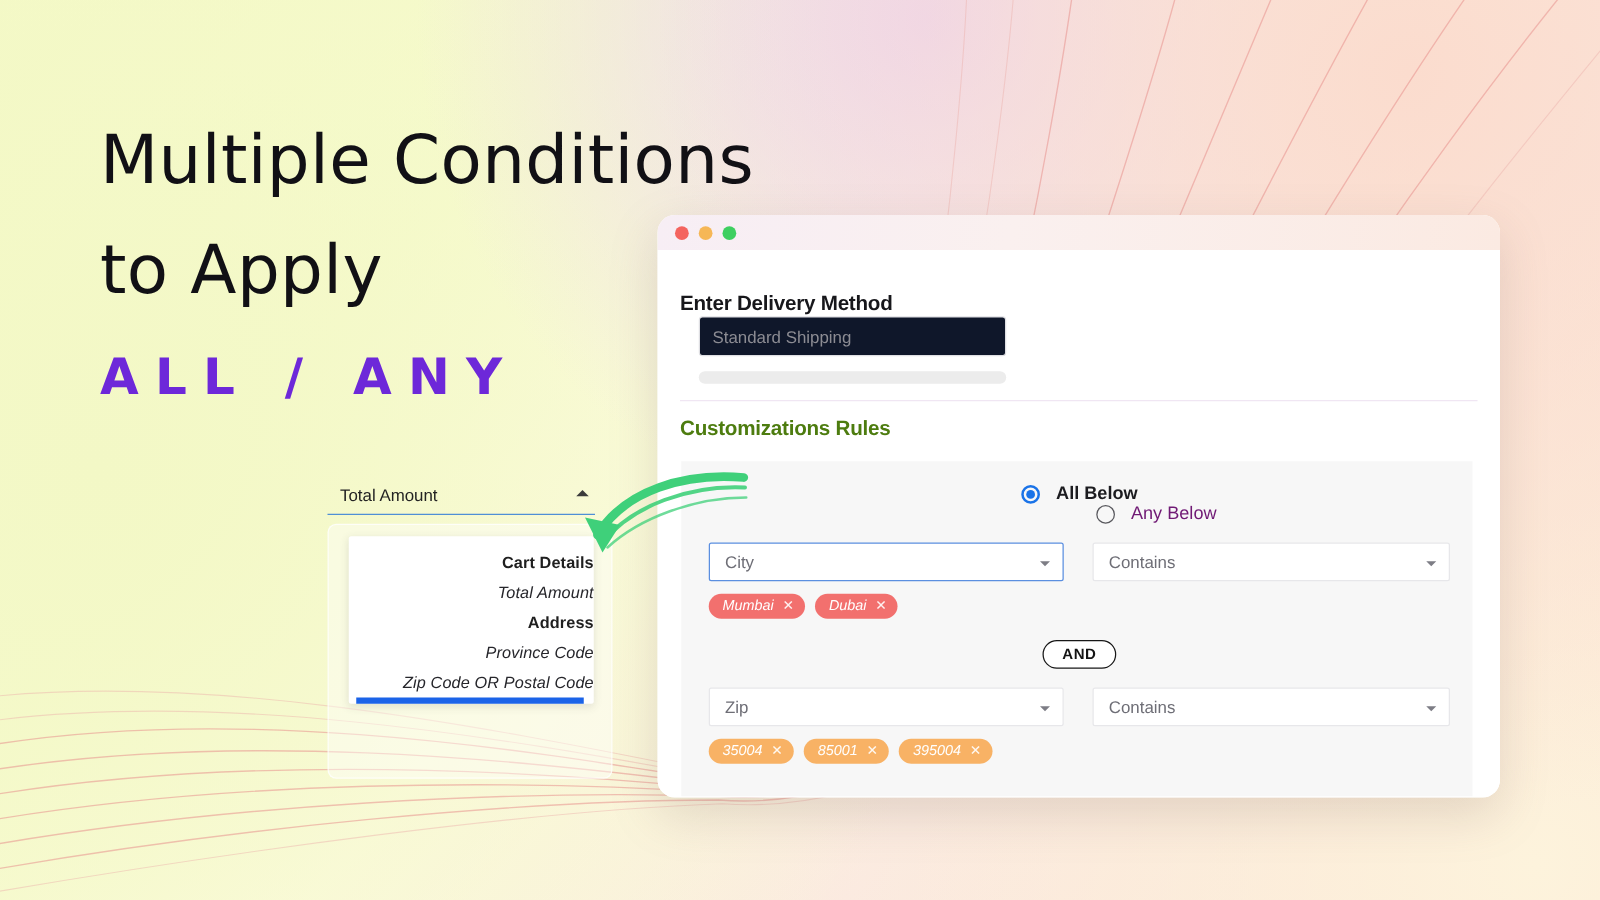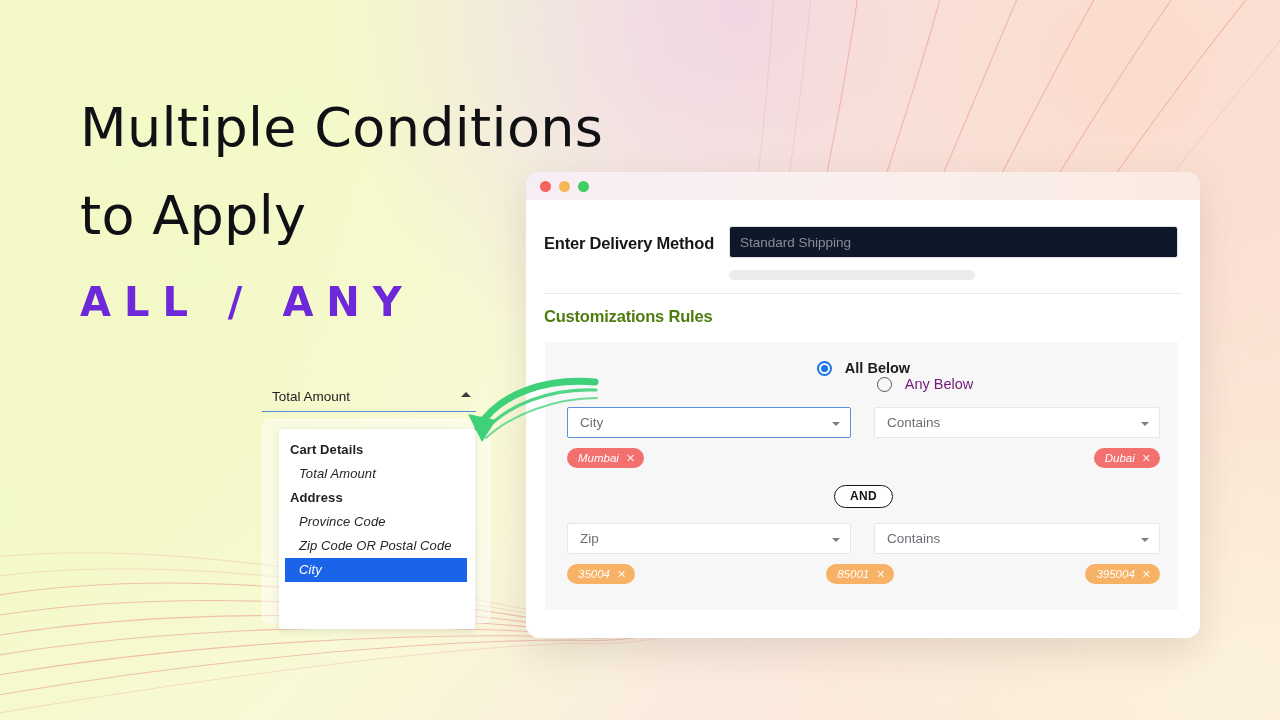--- a/index.html
+++ b/index.html
@@ -51,23 +51,23 @@
     border-bottom: 5px solid #3b3b3b;
   }
   .dd-outer {
     margin-top: 7px; width: 228px; height: 204px;
     background: rgba(255,255,255,0.42);
     border: 1px solid rgba(255,255,255,0.75);
     border-radius: 7px;
     padding: 9px 9px 12px 16px;
   }
   .dd-panel {
-    background: #ffffff; width: 196px; height: 200px;
+    background: #ffffff; width: 196px; height: 134px;
     border-radius: 2px; box-shadow: 0 2px 7px rgba(60,60,60,0.13);
-    padding: 9px 0 6px 0; overflow: hidden;
+    padding: 9px 0 6px 0; overflow: hidden; text-align: right;
   }
   .dd-group {
     font-size: 13px; font-weight: 700; color: #1f1f1f;
     padding: 4px 0 5px 11px; letter-spacing: 0.1px;
   }
   .dd-item {
     font-size: 13px; font-style: italic; color: #26262b;
     padding: 4px 0 5px 20px; letter-spacing: 0.1px; white-space: nowrap;
   }
   .dd-item.selected { background: #1b63e8; color: #ffffff; margin: 0 8px 0 6px; padding-left: 14px; }
@@ -84,21 +84,21 @@
   }
   .titlebar {
     height: 28px;
     background: linear-gradient(100deg, #f7eef5 0%, #faf0ef 42%, #fbeae2 100%);
     display: flex; align-items: center; padding-left: 14px; gap: 8px;
   }
   .dot { width: 11px; height: 11px; border-radius: 50%; }
 
   .card-body { background: #fff; height: 438px; }
 
-  .row-delivery { display: flex; align-items: flex-start; padding: 26px 22px 0 18px; }
+  .row-delivery { display: flex; align-items: flex-start; padding: 26px 22px 0 18px; flex-direction: column; }
   .delivery-label {
     font-size: 16.5px; font-weight: 700; color: #17171b;
     letter-spacing: -0.2px; padding-top: 8px; white-space: nowrap;
   }
   .delivery-right { margin-left: 15px; flex: 1; }
   .delivery-input {
     height: 32px; border: 1px solid #dfdfe3; border-radius: 3px;
     display: flex; align-items: center; padding-left: 10px;
     font-size: 13.5px; color: #8c8c93; background: #0f172a;
   }
@@ -139,21 +139,21 @@
   .sel.field { width: 284px; }
   .sel.op { width: 286px; }
   .sel.focused { border: 1.4px solid #5b8fe0; }
   .sel-text { font-size: 13.5px; color: #6e6e76; }
   .sel-caret {
     position: absolute; right: 10px; top: 14px; width: 0; height: 0;
     border-left: 4px solid transparent; border-right: 4px solid transparent;
     border-top: 4px solid #7d7d85;
   }
 
-  .tag-row { display: flex; gap: 8px; margin-top: 10px; justify-content: space-between; }
+  .tag-row { display: flex; gap: 8px; margin-top: 10px; }
   .tag {
     height: 20px; border-radius: 11px; display: flex; align-items: center;
     gap: 7px; padding: 0 9px 0 11px;
     font-size: 11.5px; font-style: italic; color: #ffffff; white-space: nowrap;
   }
   .tag.red { background: #f2706e; }
   .tag.orange { background: #f8b265; }
   .tag-x { font-size: 11px; font-style: normal; color: rgba(255,255,255,0.9); line-height: 1; }
 
   .and-wrap { display: flex; justify-content: center; margin-top: 17px; }

